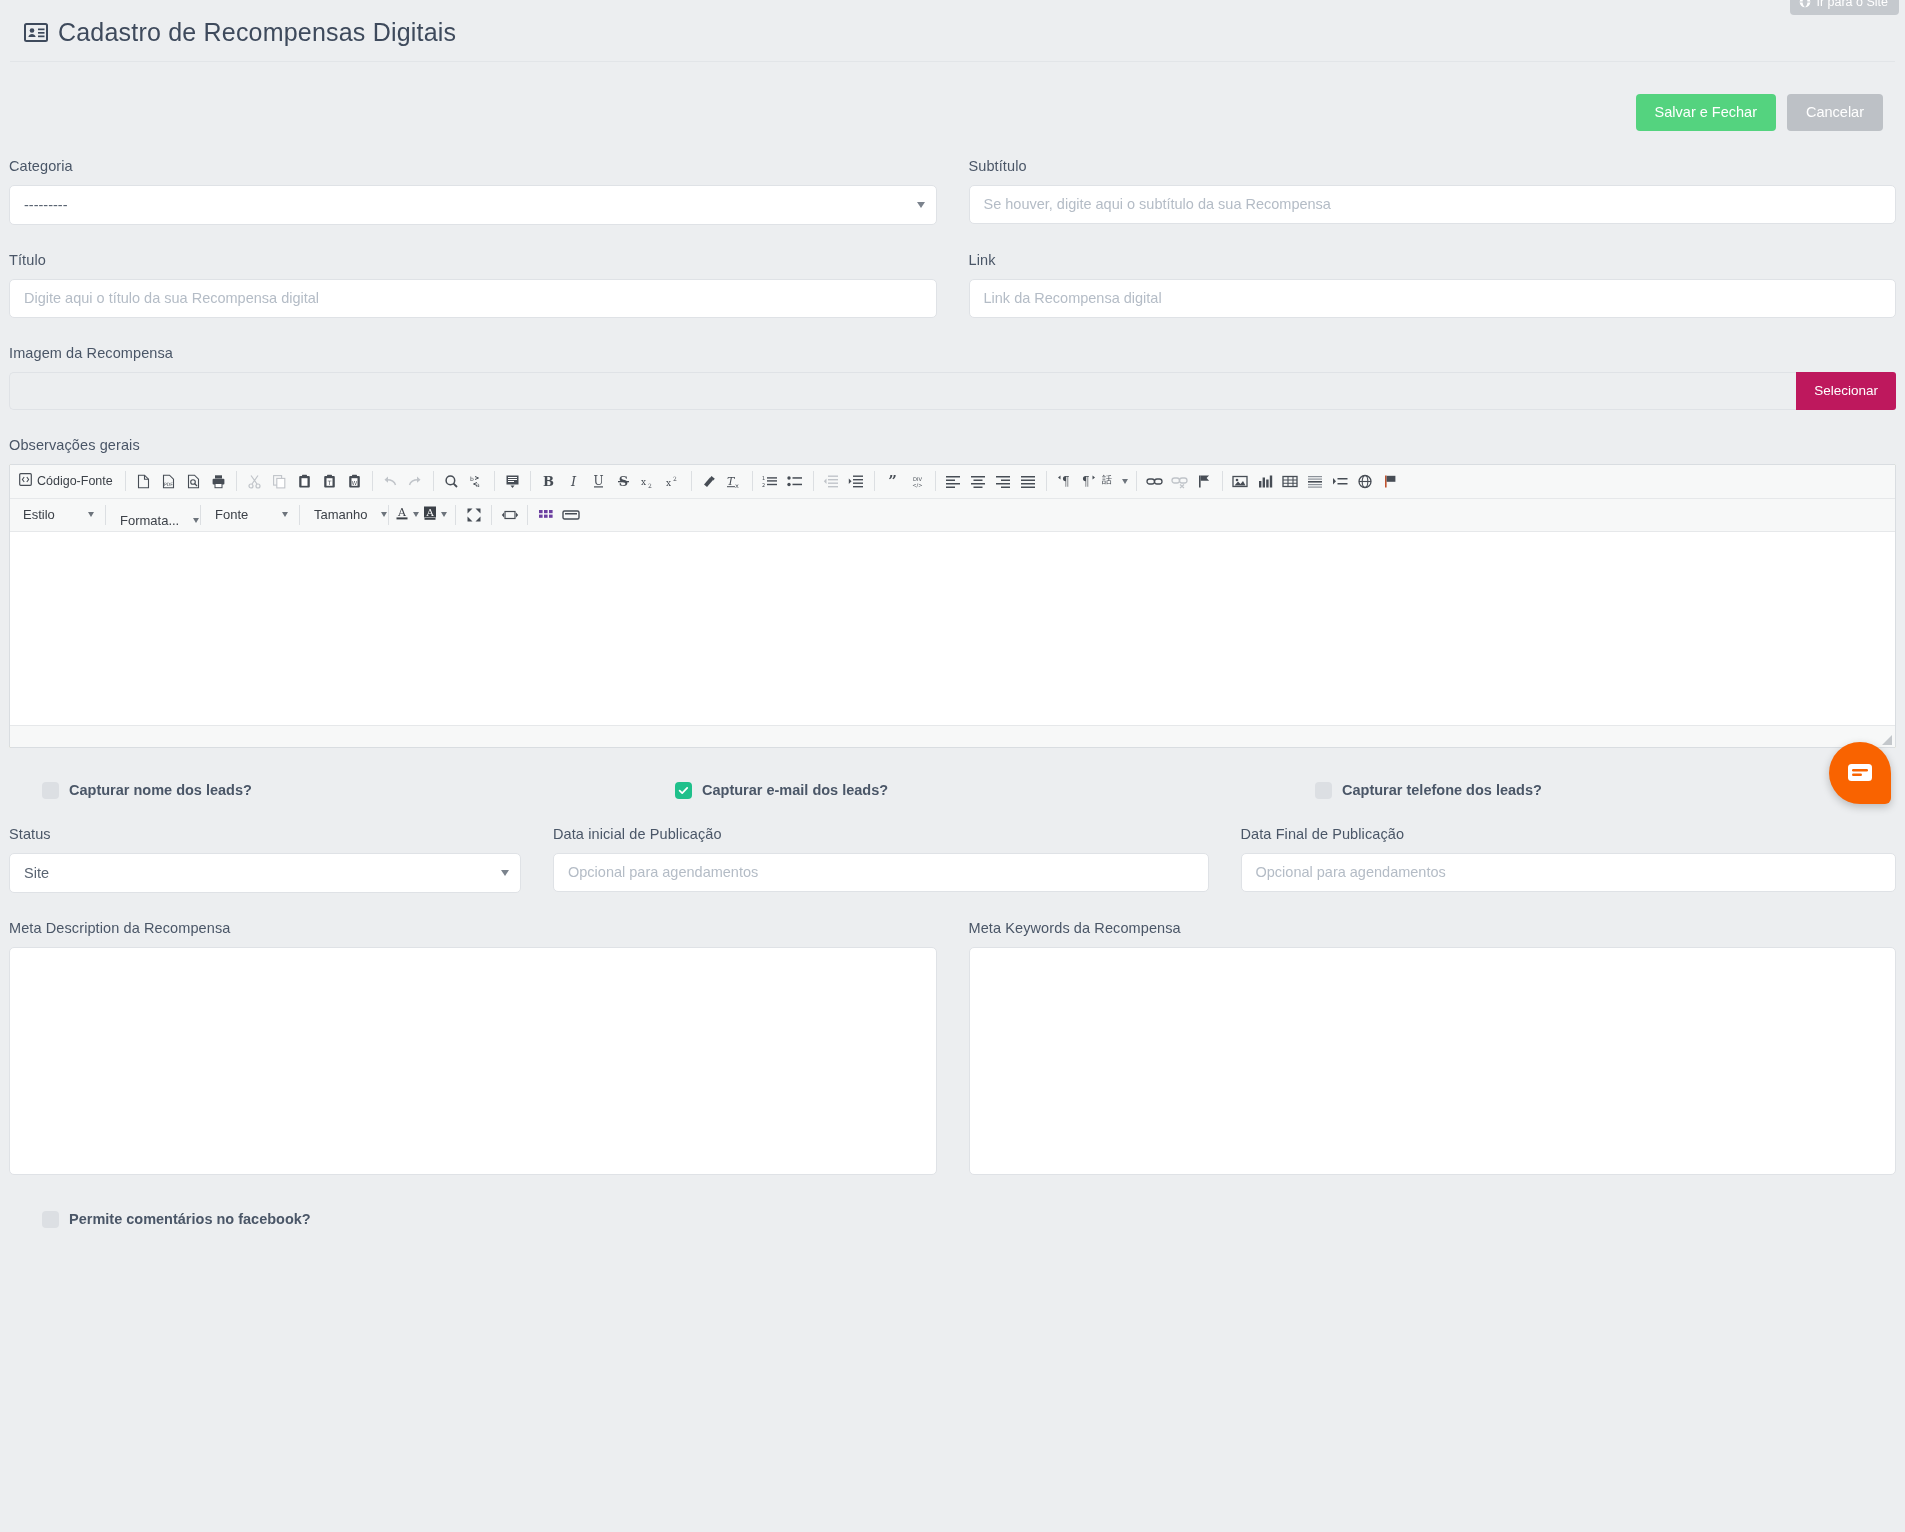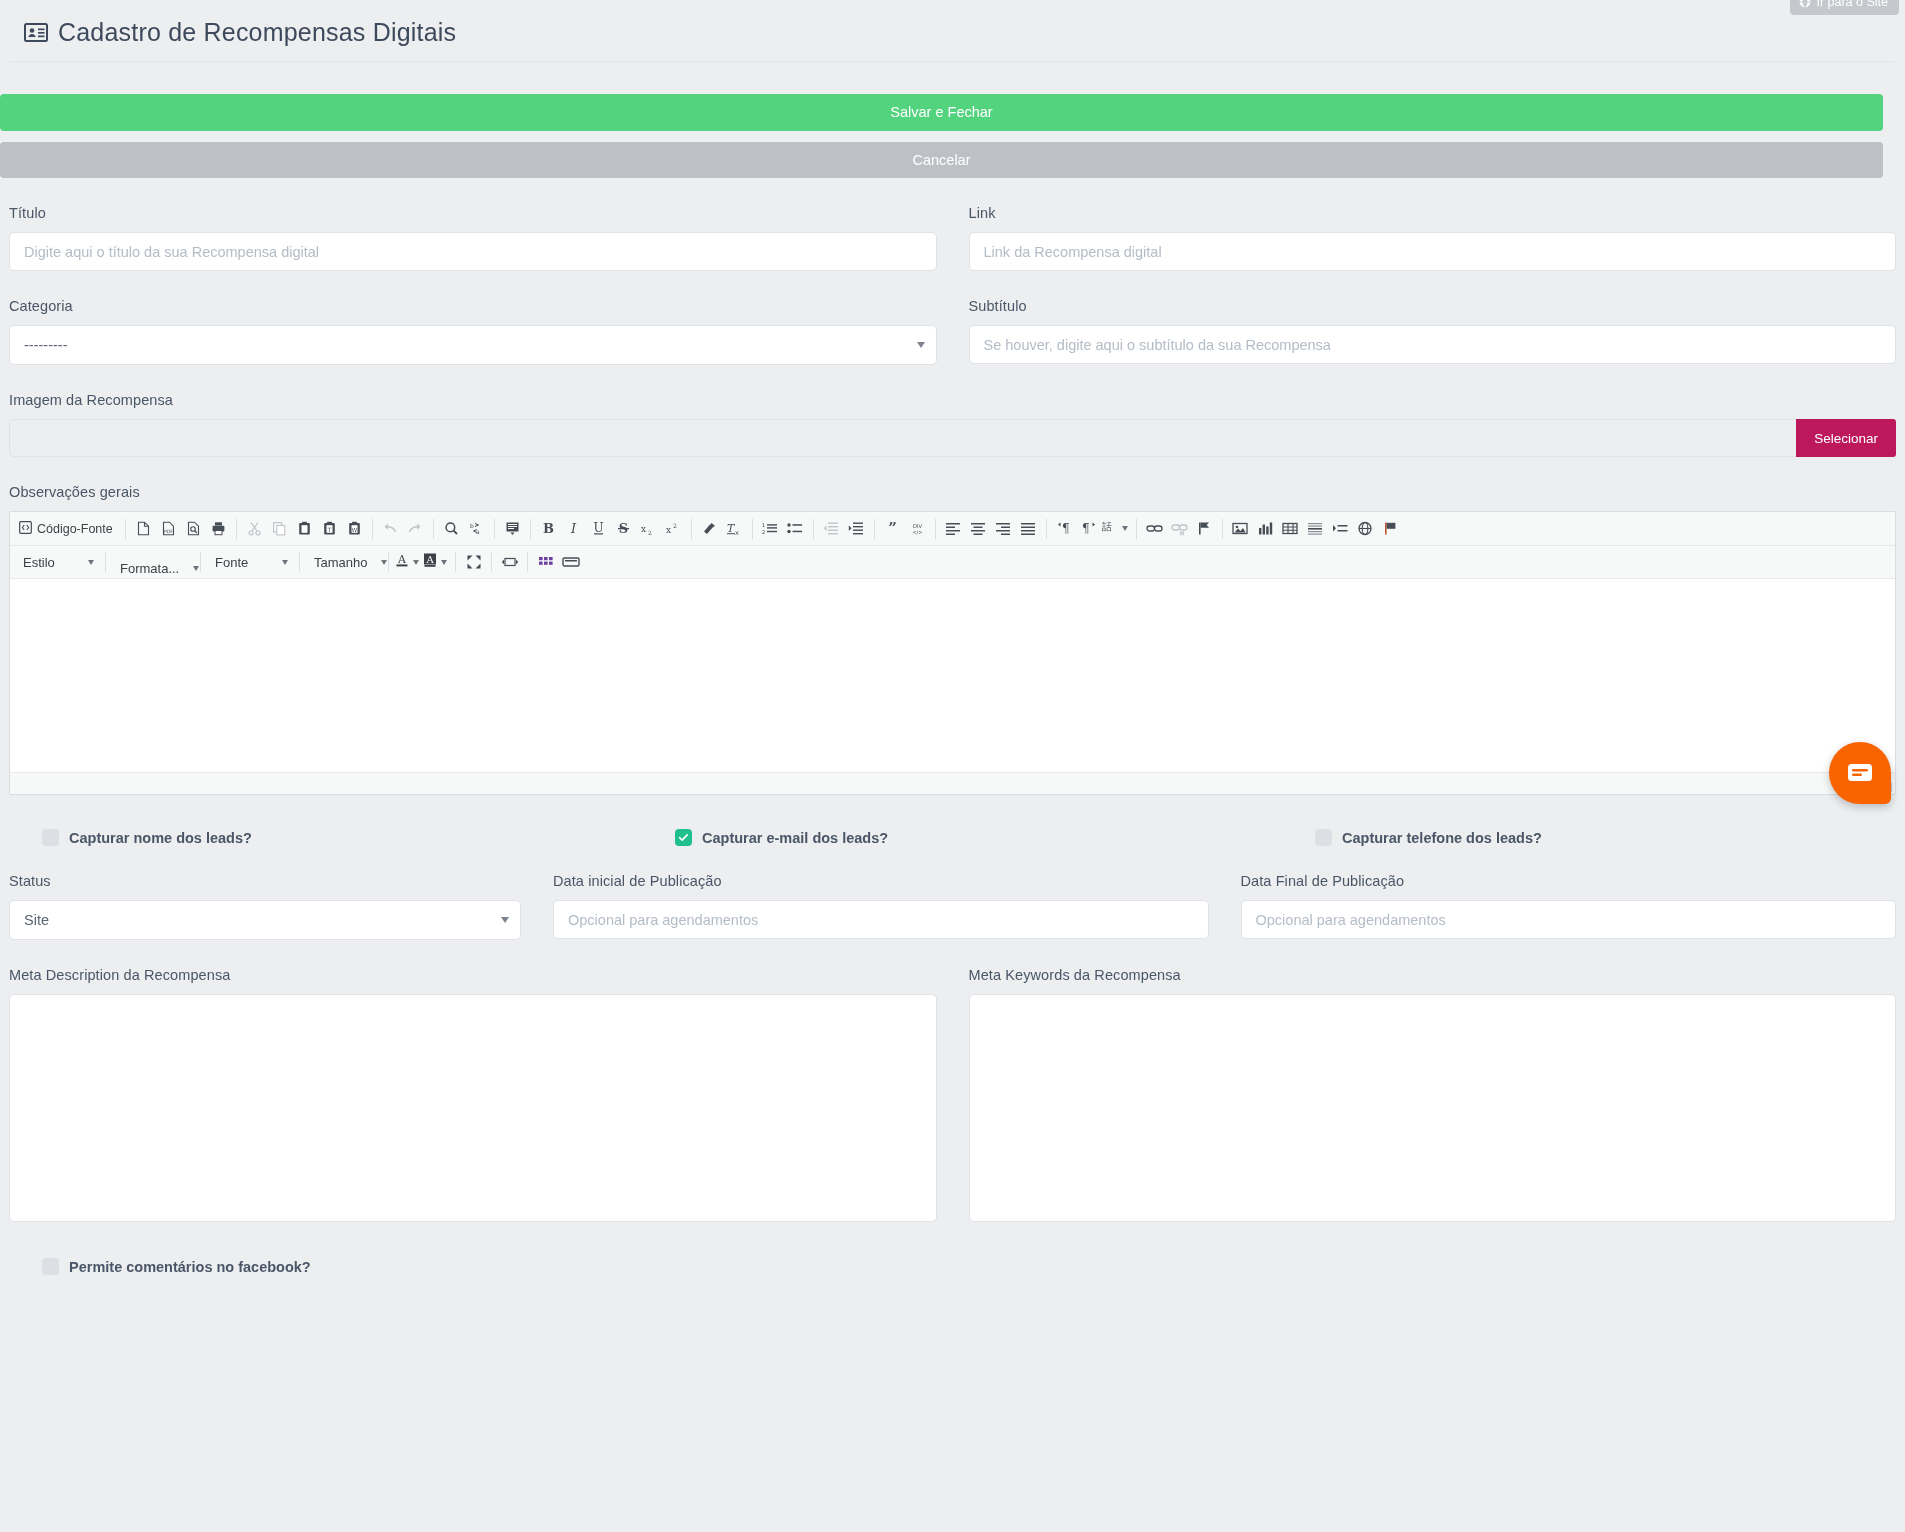--- a/index.html
+++ b/index.html
@@ -34,21 +34,21 @@
     font-size:12.5px; padding:5px 11px 6px 9px;
     display:flex; align-items:center; gap:5px;
     font-family:"Liberation Sans", sans-serif;
     cursor:pointer;
   }
   .globe-icon svg{ display:block; }
 
   
   .actions{
     display:flex; justify-content:flex-end; gap:11px;
-    padding:32px 10px 0 0; margin-right:12px;flex-direction:column;
+    padding:32px 10px 0 0; margin-right:12px;
   }
   .btn{
     border:none; border-radius:4px; color:#fff;
     font-size:14.5px; font-family:"Liberation Sans", sans-serif;
     padding:11px 19px; cursor:pointer; line-height:1;
   }
   .btn-save{ background:#54d37f; }
   .btn-cancel{ background:#bdc1c6; }
 
   
@@ -214,42 +214,42 @@
 
 <div class="actions">
   <button class="btn btn-save">Salvar e Fechar</button>
   <button class="btn btn-cancel">Cancelar</button>
 </div>
 
 <div class="form-wrap">
 
   <div class="row">
     <div class="col field">
-      <label class="field-label">Título</label>
-      <input class="input" type="text" placeholder="Digite aqui o título da sua Recompensa digital" style="">
-    </div>
-    <div class="col field">
-      <label class="field-label">Link</label>
-      <input class="input" type="text" placeholder="Link da Recompensa digital" style="">
-    </div>
-  </div>
-
-  <div class="row">
-    <div class="col field">
       <label class="field-label">Categoria</label>
       <div class="select-wrap">
         <div class="select">
           <span>---------</span>
         </div>
         <span class="caret"></span>
       </div>
     </div>
     <div class="col field">
       <label class="field-label">Subtítulo</label>
       <input class="input" type="text" placeholder="Se houver, digite aqui o subtítulo da sua Recompensa" style="">
+    </div>
+  </div>
+
+  <div class="row">
+    <div class="col field">
+      <label class="field-label">Título</label>
+      <input class="input" type="text" placeholder="Digite aqui o título da sua Recompensa digital" style="">
+    </div>
+    <div class="col field">
+      <label class="field-label">Link</label>
+      <input class="input" type="text" placeholder="Link da Recompensa digital" style="">
     </div>
   </div>
 
   <div class="field">
     <label class="field-label">Imagem da Recompensa</label>
     <div class="filepick">
       <div class="fake-input"></div>
       <button class="select-btn">Selecionar</button>
     </div>
   </div>

